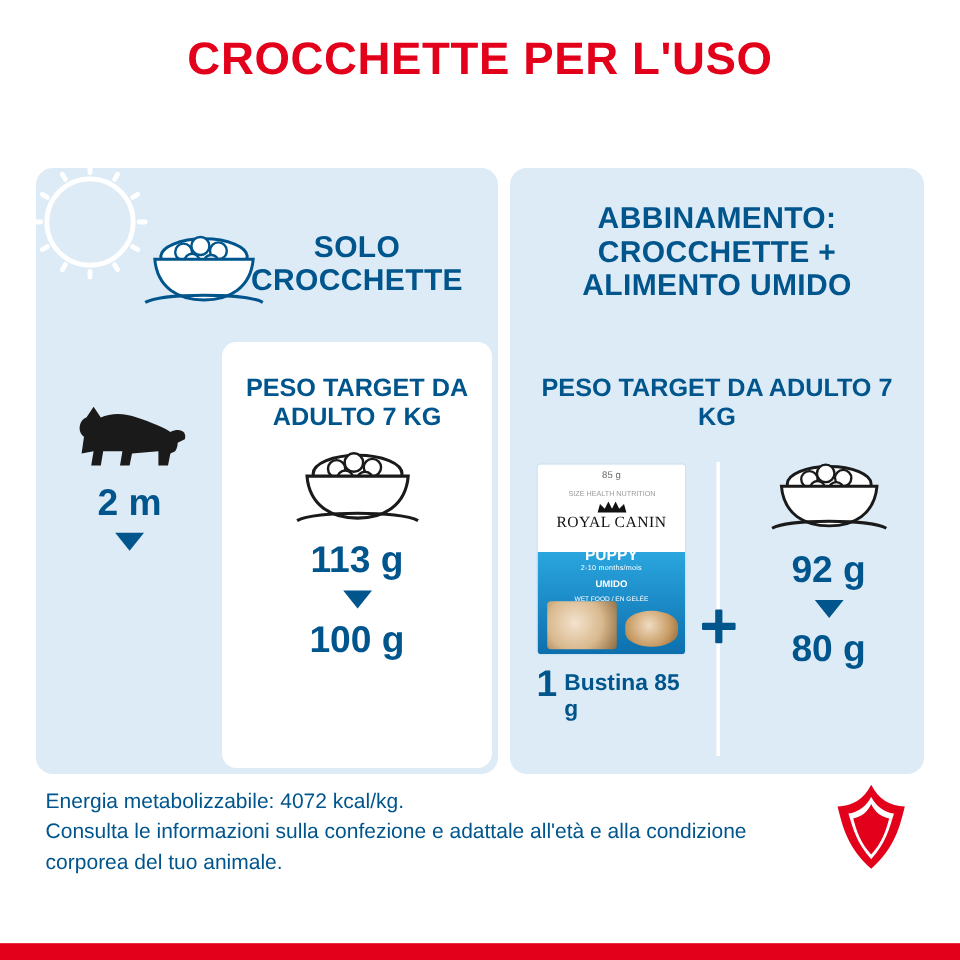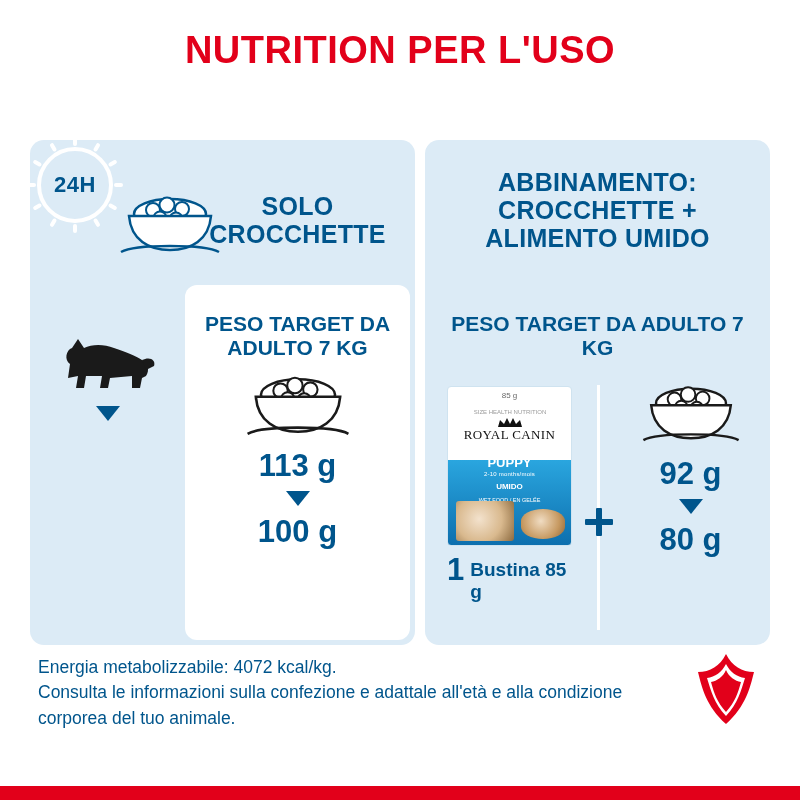--- a/index.html
+++ b/index.html
@@ -267,41 +267,40 @@
   .bottom-white {
     position:absolute;
     left:0; bottom:14px;
     width:800px; height:6px;
     background:#ffffff;
   }
 </style>
 </head>
 <body>
 
-<div class="page-title">NUTRITION PER L'USO</div>
+<div class="page-title">CROCCHETTE PER L'USO</div>
 
 <div class="panels">
 
   <div class="panel panel-left">
 
     <div class="clock">
       <div class="clock-circle"></div>
       <div class="tick" style="transform:rotate(0deg)"></div>
       <div class="tick" style="transform:rotate(30deg)"></div>
       <div class="tick" style="transform:rotate(60deg)"></div>
       <div class="tick" style="transform:rotate(90deg)"></div>
       <div class="tick" style="transform:rotate(120deg)"></div>
       <div class="tick" style="transform:rotate(150deg)"></div>
       <div class="tick" style="transform:rotate(180deg)"></div>
       <div class="tick" style="transform:rotate(210deg)"></div>
       <div class="tick" style="transform:rotate(240deg)"></div>
       <div class="tick" style="transform:rotate(270deg)"></div>
       <div class="tick" style="transform:rotate(300deg)"></div>
       <div class="tick" style="transform:rotate(330deg)"></div>
-      <div class="clock-text">24H</div>
     </div>
 
     <svg class="bowl-top" viewBox="0 0 110 70">
       <ellipse cx="55" cy="26" rx="36" ry="15" fill="#ffffff" stroke="#00558c" stroke-width="2.5"></ellipse>
       <circle cx="38" cy="22" r="7" fill="#ffffff" stroke="#00558c" stroke-width="2"></circle>
       <circle cx="52" cy="17" r="7.5" fill="#ffffff" stroke="#00558c" stroke-width="2"></circle>
       <circle cx="67" cy="21" r="7" fill="#ffffff" stroke="#00558c" stroke-width="2"></circle>
       <circle cx="45" cy="30" r="6.5" fill="#ffffff" stroke="#00558c" stroke-width="2"></circle>
       <circle cx="61" cy="31" r="6.5" fill="#ffffff" stroke="#00558c" stroke-width="2"></circle>
       <path d="M14 28 C16 52 34 62 55 62 C76 62 94 52 96 28 Z" fill="#ffffff" stroke="#00558c" stroke-width="2.5"></path>
@@ -310,20 +309,21 @@
 
     <div class="panel-head left-head">SOLO CROCCHETTE</div>
 
     <div class="white-col"></div>
 
     <div class="age-col">
       <svg width="100" height="66" viewBox="0 0 100 66" style="margin-top:14px">
         <path d="M10 52 L12 38 C6 34 8 24 14 22 L20 13 L26 22 C34 18 46 18 56 22 C68 26 78 30 84 34 C90 37 92 44 88 50 L84 52 L82 62 L74 62 L74 50 L52 52 L50 62 L42 62 L44 50 L28 50 L26 62 L18 62 L20 50 Z" fill="#1a1a1a"></path>
         <path d="M84 34 C92 30 98 34 96 40 L88 44 Z" fill="#1a1a1a"></path>
       </svg>
+      <div class="big-val" style="margin-top:6px">2 m</div>
       <div class="arrow-down"></div>
     </div>
 
     <div class="target-col">
       <div class="col-title">PESO TARGET DA ADULTO 7 KG</div>
       <svg width="138" height="72" viewBox="0 0 110 70" style="margin-top:8px">
         <ellipse cx="55" cy="26" rx="36" ry="15" fill="#ffffff" stroke="#1a1a1a" stroke-width="2.5"></ellipse>
         <circle cx="38" cy="22" r="7" fill="#ffffff" stroke="#1a1a1a" stroke-width="2"></circle>
         <circle cx="52" cy="17" r="7.5" fill="#ffffff" stroke="#1a1a1a" stroke-width="2"></circle>
         <circle cx="67" cy="21" r="7" fill="#ffffff" stroke="#1a1a1a" stroke-width="2"></circle>

